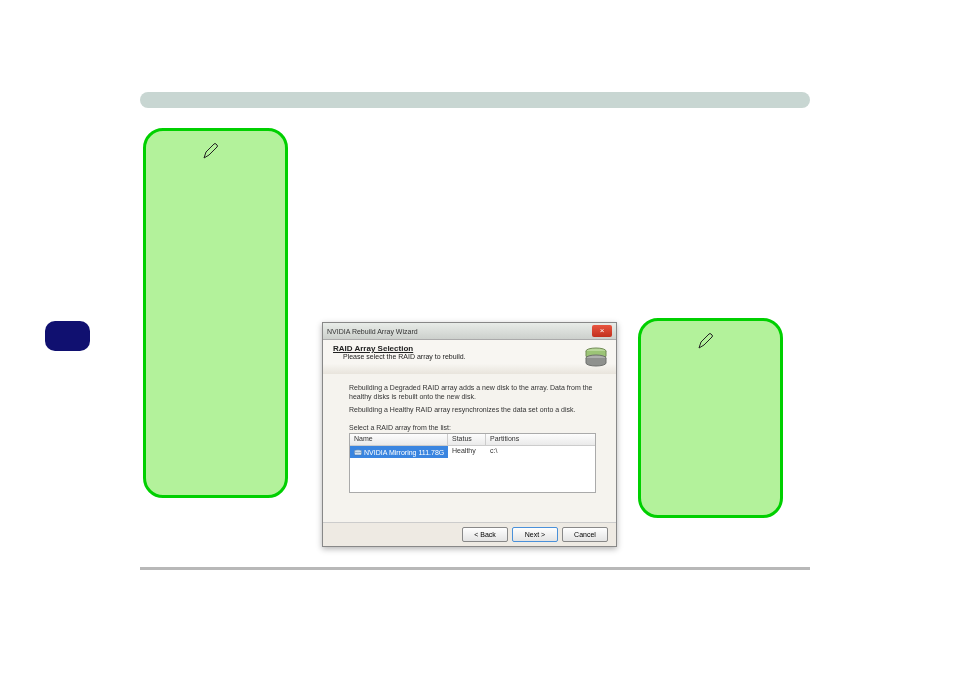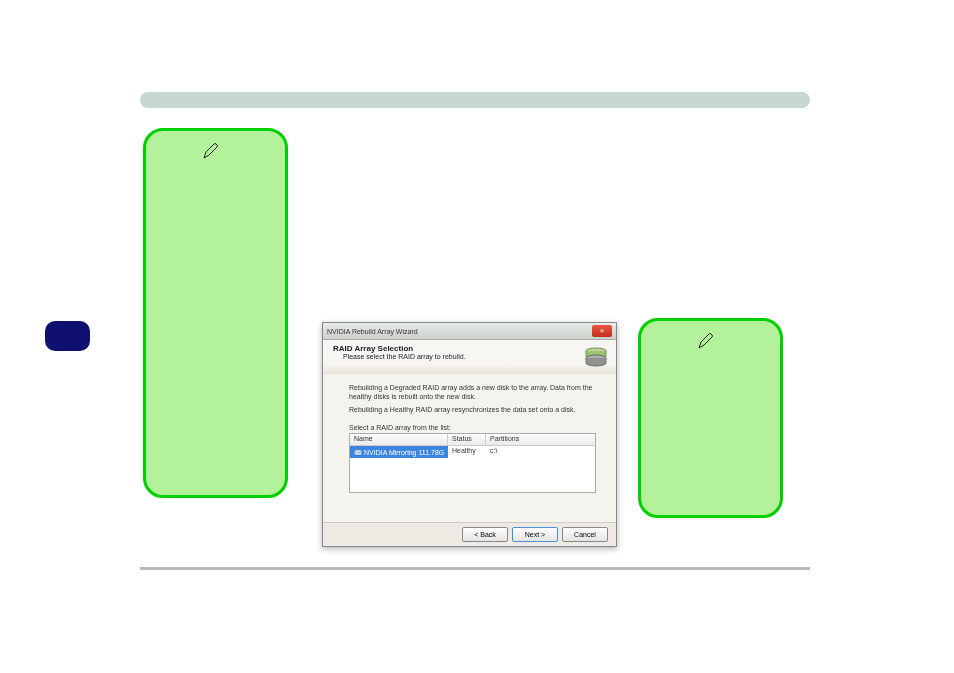--- a/index.html
+++ b/index.html
@@ -99,20 +99,21 @@
     .dialog-header {
       height: 34px;
       background: linear-gradient(to bottom, #f8f6f2 70%, #e8e4dc);
       padding: 4px 10px 0 10px;
       position: relative;
     }
     .dialog-header-title {
       font-size: 8px;
       font-weight: bold;
       color: #222;
+      text-decoration: underline;
     }
     .dialog-header-sub {
       font-size: 7px;
       color: #222;
       padding-left: 10px;
     }
     .header-icon {
       position: absolute;
       right: 8px;
       top: 6px;

